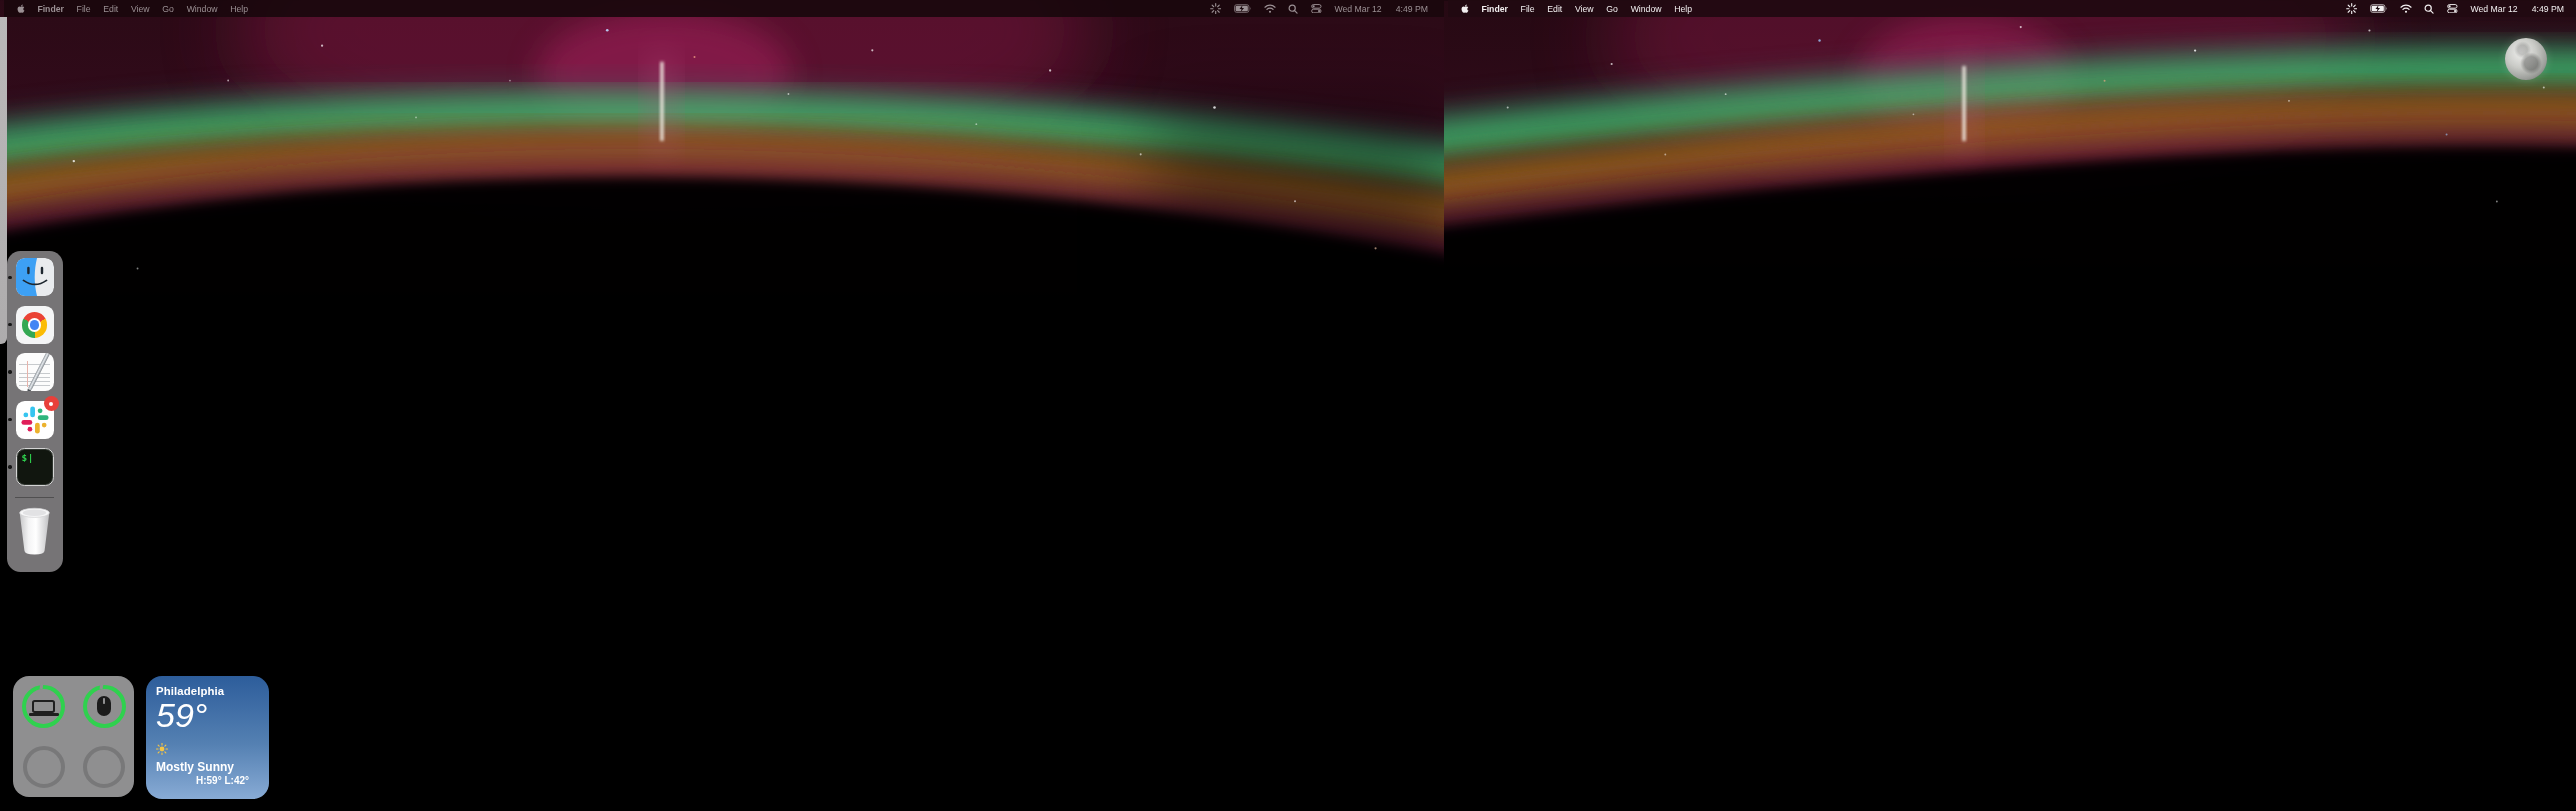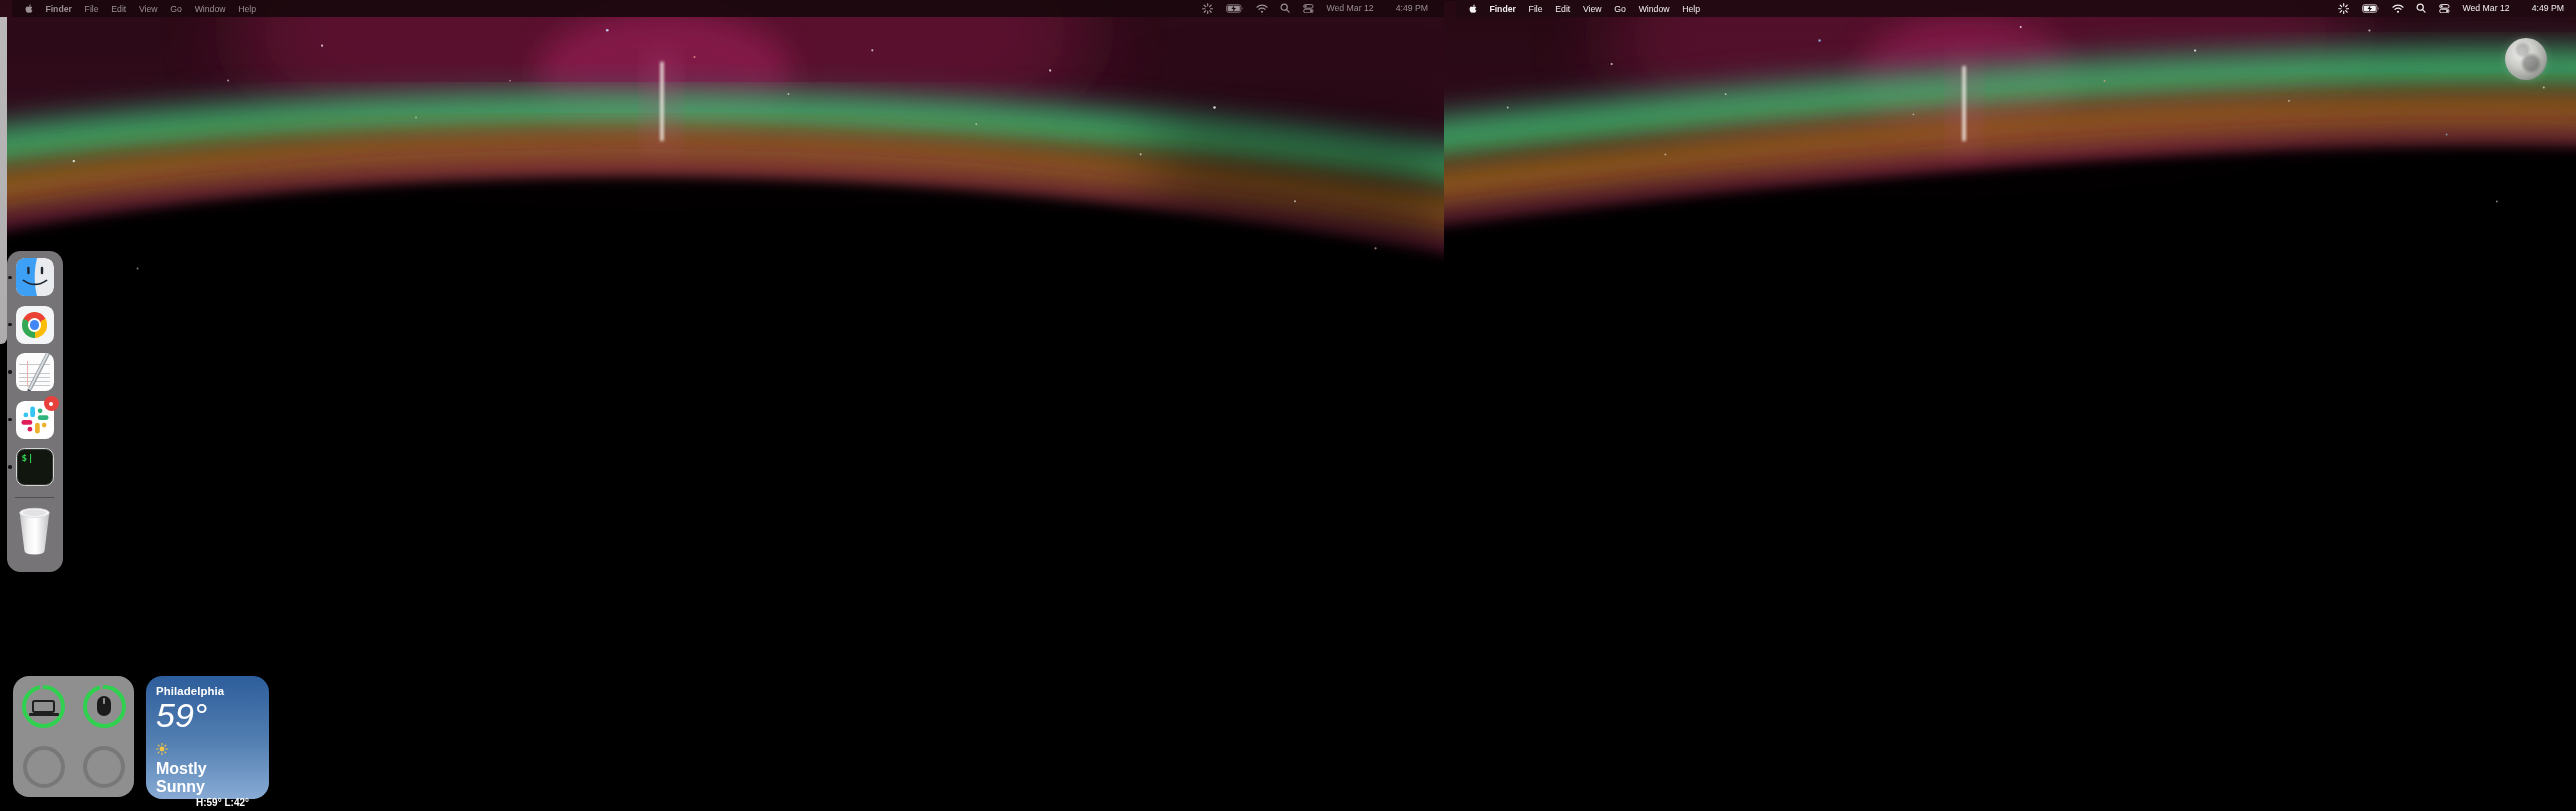--- a/index.html
+++ b/index.html
@@ -8,33 +8,33 @@
 
   .display { position:absolute; top:0; height:812px; overflow:hidden; }
   #display-left  { left:0; width:1444px; }
   #display-right { left:1444px; width:1132px; }
 
   
   .wallpaper { position:absolute; inset:0; background:#050203; }
   .wallpaper svg { position:absolute; inset:0; }
 
   
-  .menu-bar { position:absolute; top:0; left:12px; right:0; height:17px;
-              display:flex; align-items:center; font-size:8.7px; z-index:40; }
+  .menu-bar { position:absolute; top:0; left:4px; right:0; height:17px;
+              display:flex; font-size:8.7px; z-index:40; }
   #display-left  .menu-bar { background:rgba(26,7,13,0.93); color:#9b9094; }
   #display-right .menu-bar { background:rgba(33,10,17,0.95); color:#f3f0f1; }
   .menu-left { display:flex; align-items:center; gap:12.7px; padding-left:12.7px; }
   .menu-item { white-space:nowrap; cursor:default; }
   .app-menu { font-weight:bold; }
   .apple-logo svg { display:block; height:9.4px; width:8px; fill:currentColor; }
   .menu-right { margin-left:auto; display:flex; align-items:center; gap:12.7px; }
   #display-left  .menu-right { padding-right:16px; }
   #display-right .menu-right { padding-right:12px; }
   .status-icon svg { display:block; }
-  .clock { display:flex; gap:22px; white-space:nowrap; }
+  .clock { display:flex; gap:14px; white-space:nowrap; }
 
   
   .window-edge { position:absolute; left:0; top:17px; width:7.4px; height:327px;
                  background:linear-gradient(180deg,#bab8b9,#aeacad);
                  border-radius:0 0 6px 0; z-index:20; }
 
   
   .dock { position:absolute; left:6.7px; top:251px; width:56px; height:321px;
           background:rgba(151,149,151,0.78); border-radius:13.4px; z-index:30;
           display:flex; flex-direction:column; align-items:center; padding-top:7.4px; }
@@ -94,21 +94,21 @@
   .dev-mouse { width:14px; height:20px; background:#1b1b1b; border-radius:7px; position:relative; }
   .dev-mouse::after { content:""; position:absolute; top:1.3px; left:50%; margin-left:-0.7px;
      width:1.3px; height:6px; background:#8f8f90; border-radius:0.7px; }
 
   #weather-widget { left:146px; top:676px; width:123px; height:123px; color:#fff;
      background:linear-gradient(180deg,#2d5d9b 0%, #5480b2 55%, #88abd5 100%);
      padding:8.7px 10px; }
   .w-city { font-size:11.4px; font-weight:bold; letter-spacing:0.1px; }
   .w-temp { font-size:34px; font-weight:200; line-height:1.05; margin-top:1.3px;font-style:italic; }
   .w-sun  { margin-top:9.4px; height:12px; }
-  .w-cond { font-size:16px; font-weight:bold; margin-top:4.7px; }
+  .w-cond { font-size:12px; font-weight:bold; margin-top:4.7px; }
   .w-hl   { font-size:10px; font-weight:bold; margin-top:1.3px;padding-left:40px; }
 
   
   .moon { position:absolute; left:1061px; top:38px; width:42px; height:42px; border-radius:50%;
      background:
        radial-gradient(circle at 62% 60%, rgba(0,0,0,0.28) 0 18%, transparent 30%),
        radial-gradient(circle at 42% 28%, rgba(0,0,0,0.18) 0 12%, transparent 22%),
        radial-gradient(circle at 38% 35%, #efefed 0%, #c9cac6 40%, #9fa19d 68%, #777975 88%, #5d5f5b 100%);
      box-shadow:0 0 9.4px rgba(255,250,240,0.18); z-index:10; }
 </style>

